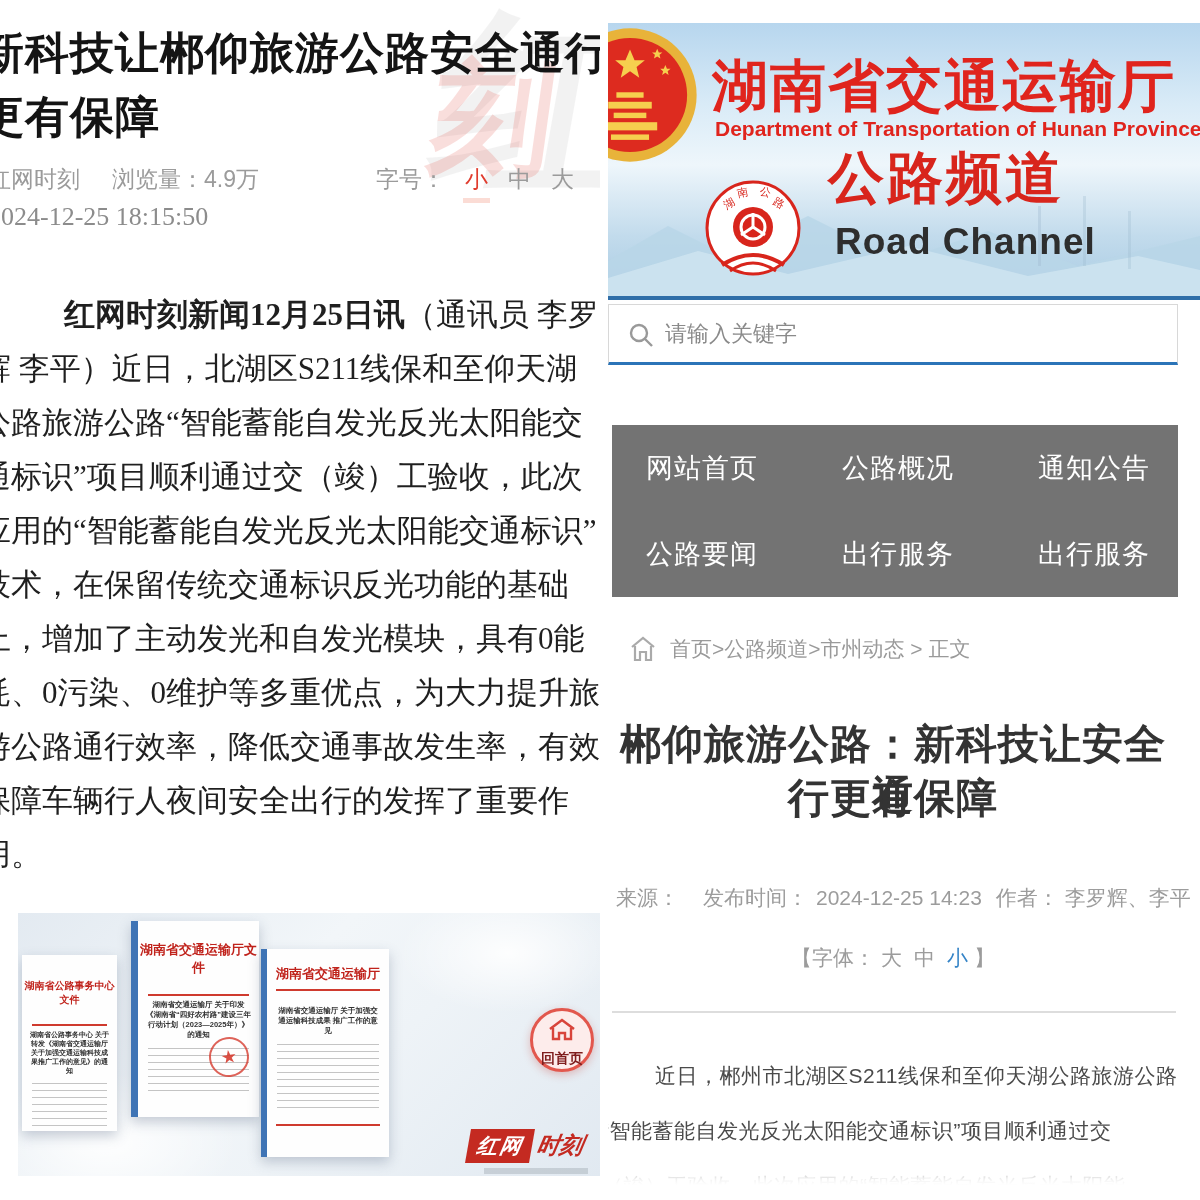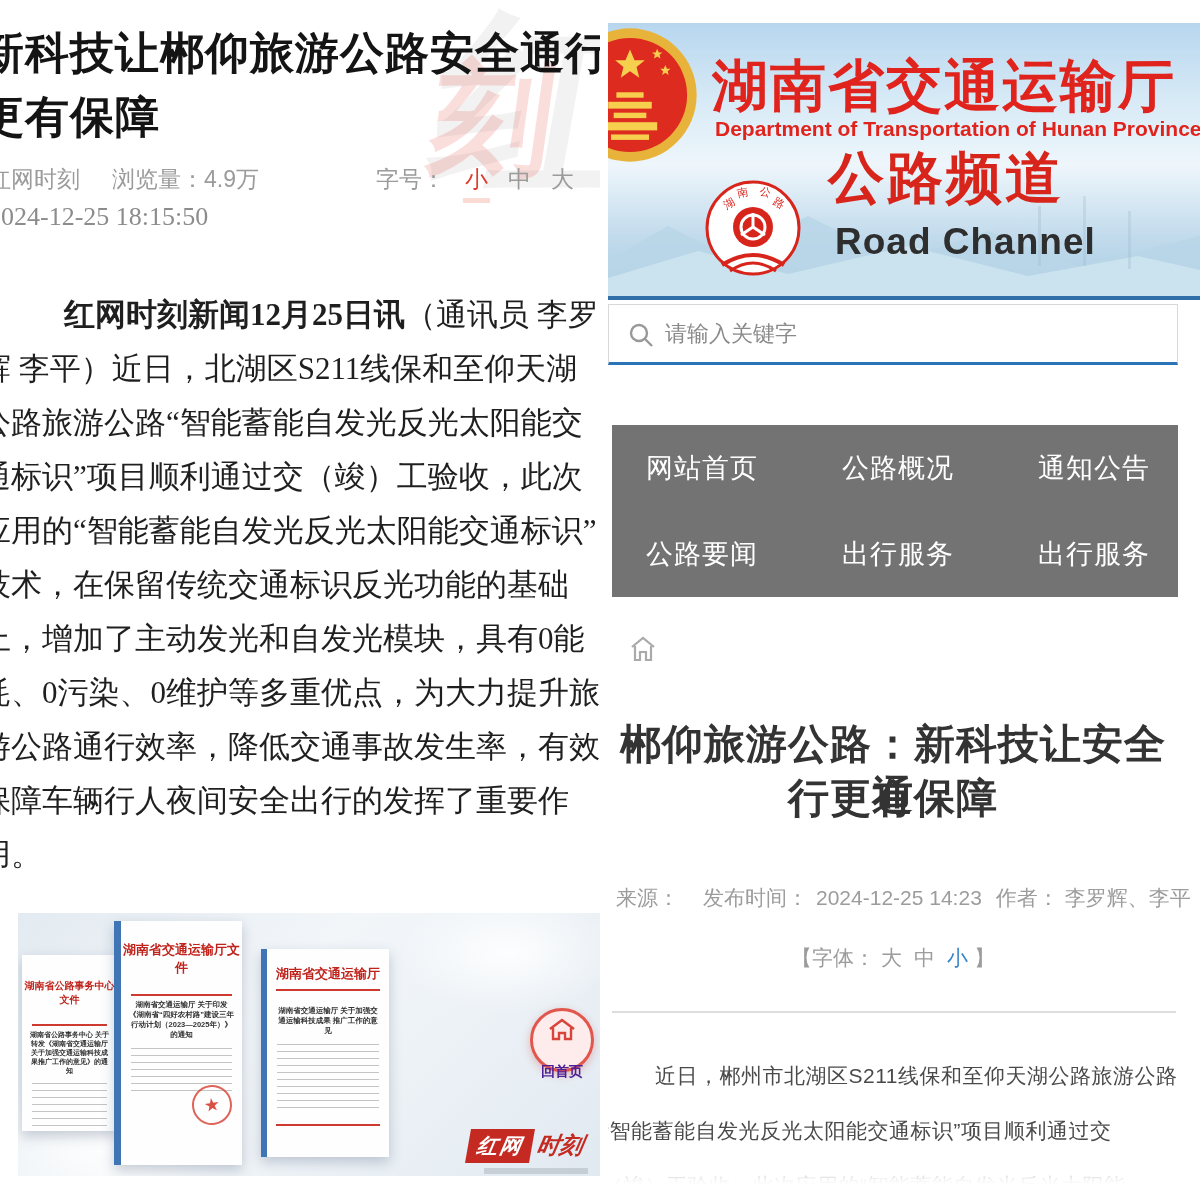--- a/index.html
+++ b/index.html
@@ -41,21 +41,21 @@
   .doc .sub { color:#333; font-weight:700; text-align:center; font-size:7.5px; line-height:10px;
               margin:4px 8px 0 8px; }
   .doc .tx { background:repeating-linear-gradient(180deg,#c4c4c4 0 1px,transparent 1px 7px); margin:8px 10px 0 10px; }
   .seal { position:absolute; right:10px; bottom:40px; width:40px; height:40px; border:2.5px solid rgba(214,60,48,.8);
           border-radius:50%; text-align:center; line-height:36px; font-size:18px; color:rgba(214,60,48,.9);
           transform:rotate(-8deg); }
   .hl { height:5px; background:#ffe95e; margin:3px 8px 0 8px; }
   .badge { position:absolute; left:512px; top:95px; width:64px; height:64px; border-radius:50%;
            background:#fdeceb; border:3px solid #e2574d; box-shadow:0 3px 8px rgba(200,60,50,.3);
            text-align:center; cursor:pointer; }
-  .badge .bl { font-size:14px; font-weight:700; color:#4c1d95; margin-top:18px; white-space:nowrap; }
+  .badge .bl { font-size:14px; font-weight:700; color:#7f1d1d; margin-top:5px; white-space:nowrap; }
   .rn { position:absolute; left:450px; top:216px; white-space:nowrap; }
   .rn-red { display:inline-block; background:#c42a21; color:#fff; font-style:italic; font-weight:800;
             font-size:21px; padding:3px 9px; transform:skewX(-10deg); letter-spacing:2px; }
   .rn-out { display:inline-block; color:#c42a21; font-style:italic; font-weight:800; font-size:23px;
             margin-left:5px; transform:skewX(-10deg); }
   .rn-sub { height:6px; background:#9aa4ad; opacity:.4; margin:5px 0 0 16px; width:104px; }
 
   
   .pr { position:absolute; left:608px; top:0; width:592px; height:1200px; background:#fff; overflow:hidden; }
   .banner { position:absolute; left:0; top:23px; width:592px; height:277px; overflow:hidden;
@@ -144,21 +144,21 @@
       <div class="cloud" style="left:-40px; top:160px; width:260px; height:140px;"></div>
 
       <div class="doc" style="left:4px; top:42px; width:95px; height:176px;">
         <div class="dt" style="font-size:10px; margin-top:24px;">湖南省公路事务中心文件</div>
         <div class="num">&nbsp;</div>
         <div class="rline" style="width:78%;"></div>
         <div class="sub" style="font-size:7px; line-height:9px;">湖南省公路事务中心 关于转发《湖南省交通运输厅关于加强交通运输科技成果推广工作的意见》的通知</div>
         <div class="tx" style="height:56px;"></div>
       </div>
 
-      <div class="doc" style="left:96px; top:8px; width:128px; height:244px; border-left:7px solid #3f74b5;">
+      <div class="doc" style="left:113px; top:8px; width:128px; height:196px; border-left:7px solid #3f74b5;">
         <div class="dt" style="font-size:13px; margin-top:20px;">湖南省交通运输厅文件</div>
         <div class="num">&nbsp;</div>
         <div class="rline" style="width:84%;"></div>
         <div class="sub">湖南省交通运输厅 关于印发《湖南省“四好农村路”建设三年行动计划（2023—2025年）》的通知</div>
         <div class="tx" style="height:48px;"></div>
         <div class="seal">★</div>
       </div>
 
       <div class="doc" style="left:243px; top:36px; width:128px; height:208px; border-left:6px solid #3f74b5;">
         <div class="dt" style="font-size:13px; margin-top:16px;">湖南省交通运输厅</div>
@@ -251,20 +251,21 @@
       <span class="ni">公路要闻</span>
       <span class="ni">出行服务</span>
       <span class="ni">出行服务</span>
     </nav>
 
     <div class="bc">
       <svg width="30" height="30" viewBox="0 0 30 30">
         <path d="M4 13 L15 4 L26 13" fill="none" stroke="#aaa" stroke-width="2.2"></path>
         <path d="M7 12 V26 H12 V18 H18 V26 H23 V12" fill="none" stroke="#aaa" stroke-width="2.2"></path>
       </svg>
+      <span>首页&gt;公路频道&gt;市州动态 &gt; 正文</span>
     </div>
 
     <h2 class="at l1">郴仰旅游公路：新科技让安全通</h2>
     <h2 class="at l2">行更有保障</h2>
 
     <div class="am">
       <span>来源：</span><span class="m2">发布时间：</span><span class="m3">2024-12-25 14:23</span><span class="m4">作者：</span><span class="m5">李罗辉、李平</span>
     </div>
 
     <div class="af">

